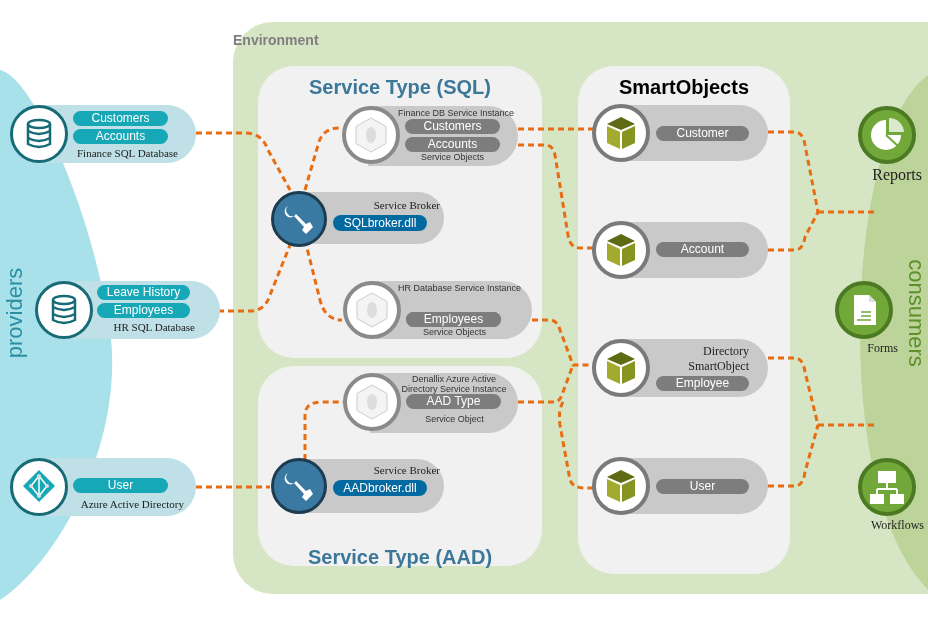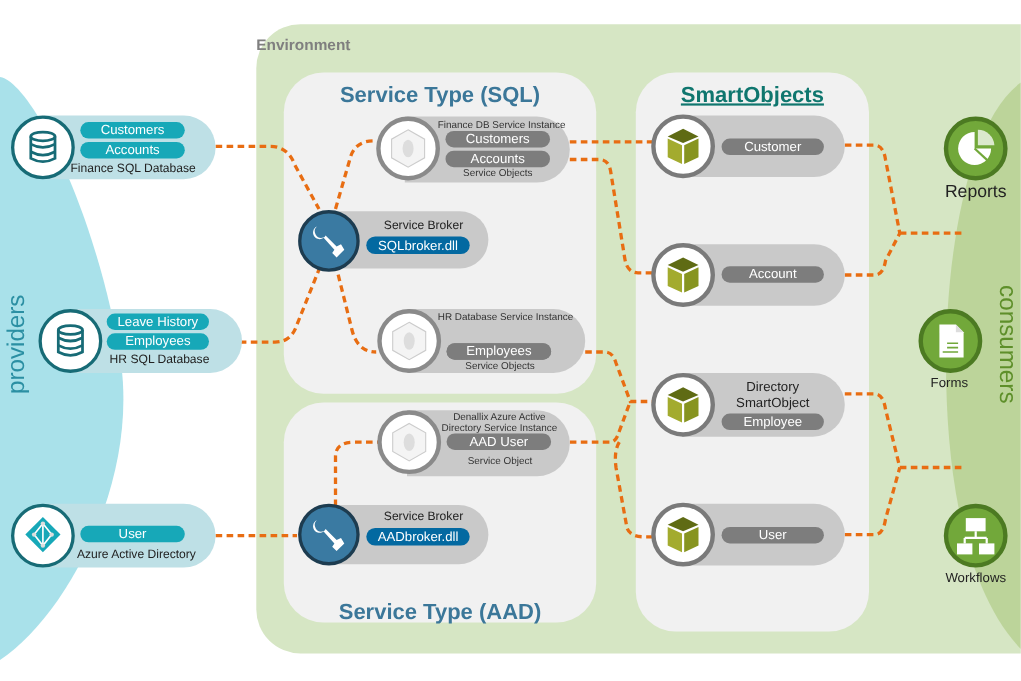--- a/index.html
+++ b/index.html
@@ -4,28 +4,28 @@
 <style>
   html, body { margin:0; padding:0; background:#ffffff; }
   body { width:928px; height:619px; position:relative; overflow:hidden; font-family:"Liberation Sans", sans-serif; }
   .abs { position:absolute; }
   svg.layer { position:absolute; left:0; top:0; }
   .env { left:233px; top:22px; width:760px; height:572px; background:#d6e6c4; border-radius:40px; }
   .env-title { left:233px; top:32px; width:632px; text-align:left; font-weight:bold; font-size:14px; color:#7f7f7f; }
   .panel { background:#f1f1f1; border-radius:36px; }
   .panel-title { font-weight:bold; font-size:20px; text-align:center; }
   .sql-title, .aad-title { color:#3b7799; }
-  .so-title { color:#0f766e;text-decoration:underline; }
+  .so-title { color:#000000; }
   .pill { position:absolute; background:#c9c9c9; border-radius:0 40px 40px 0; }
   .prov-pill { position:absolute; background:#bee0e6; border-radius:0 40px 40px 0; }
   .tag-teal { position:absolute; background:#17a8b8; color:#fff; font-size:12px; text-align:center; border-radius:9px; line-height:15px; }
   .tag-gray { position:absolute; background:#7d7d7d; color:#fff; font-size:12px; text-align:center; border-radius:9px; line-height:15px; }
   .tag-blue { position:absolute; background:#0369a1; color:#fff; font-size:12px; text-align:center; border-radius:9px; line-height:16px; }
   .small { position:absolute; font-size:9px; color:#333; text-align:center; white-space:nowrap; }
-  .lbl { position:absolute; font-size:11px; color:#222; text-align:center; white-space:nowrap; }
+  .lbl { position:absolute; font-size:11px; color:#222; text-align:right; white-space:nowrap;font-family:Liberation Serif, serif; }
   .icon-circle { position:absolute; border-radius:50%; box-sizing:border-box; }
   .rot { position:absolute; white-space:nowrap; font-size:22px; }
 </style>
 </head>
 <body>
 
 <svg class="layer" width="928" height="619">
   <path d="M0,70 C30,75 90,200 110,330 C125,440 60,560 0,600 Z" fill="#a9e1ea"></path>
 </svg>
 
@@ -158,21 +158,21 @@
 
 <div class="pill" style="left:370px;top:373px;width:148px;height:60px;"></div>
 <div class="icon-circle" style="left:343px;top:373px;width:58px;height:58px;background:#fff;border:4px solid #8a8a8a;">
   <svg width="50" height="50" viewBox="0 0 50 50">
       <path d="M25,8 L40,16.5 L40,33.5 L25,42 L10,33.5 L10,16.5 Z" fill="#f4f4f4" stroke="#ccc"></path>
       <ellipse cx="25" cy="25" rx="5" ry="8" fill="#ddd"></ellipse>
     </svg>
 </div>
 <div class="small" style="left:400px;top:374px;width:108px;">Denallix Azure Active</div>
 <div class="small" style="left:400px;top:384px;width:108px;">Directory Service Instance</div>
-<div class="tag-gray" style="left:406px;top:394px;width:95px;">AAD User</div>
+<div class="tag-gray" style="left:406px;top:394px;width:95px;">AAD Type</div>
 <div class="small" style="left:402px;top:414px;width:105px;">Service Object</div>
 
 <div class="pill" style="left:620px;top:105px;width:148px;height:56px;"></div>
 <div class="icon-circle" style="left:592px;top:104px;width:58px;height:58px;background:#fff;border:4px solid #7a7a7a;">
   <svg width="50" height="50" viewBox="0 0 50 50">
       <path d="M25,9 L39,16 L25,22 L11,16 Z" fill="#5f6b14"></path>
       <path d="M11,18 L24,24 L24,41 L11,35 Z" fill="#a3ab2e"></path>
       <path d="M26,24 L39,18 L39,35 L26,41 Z" fill="#879420"></path>
     </svg>
 </div>

